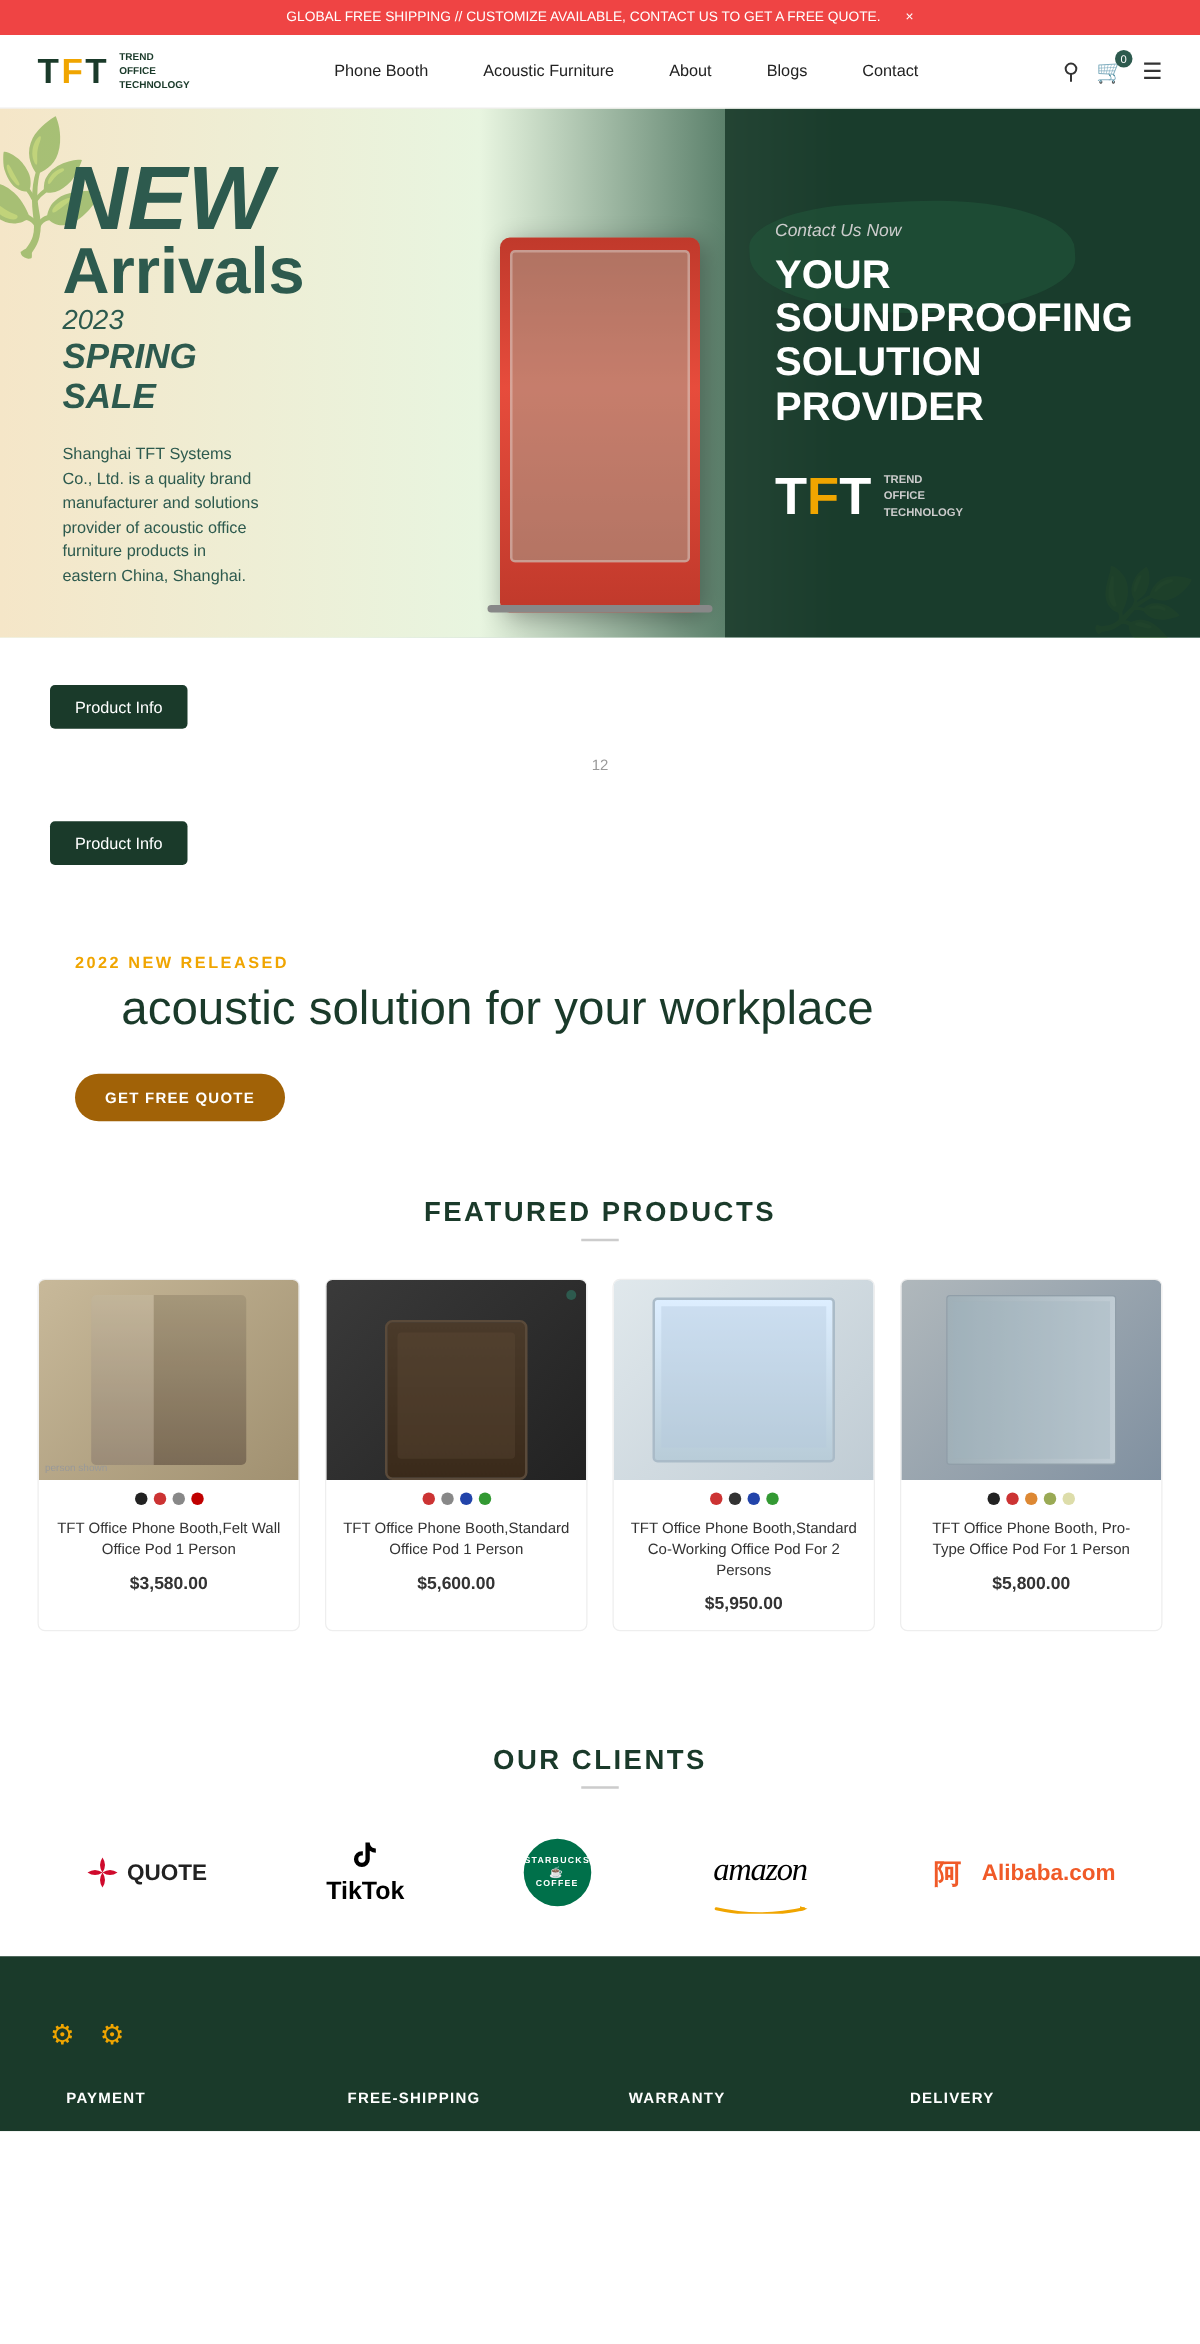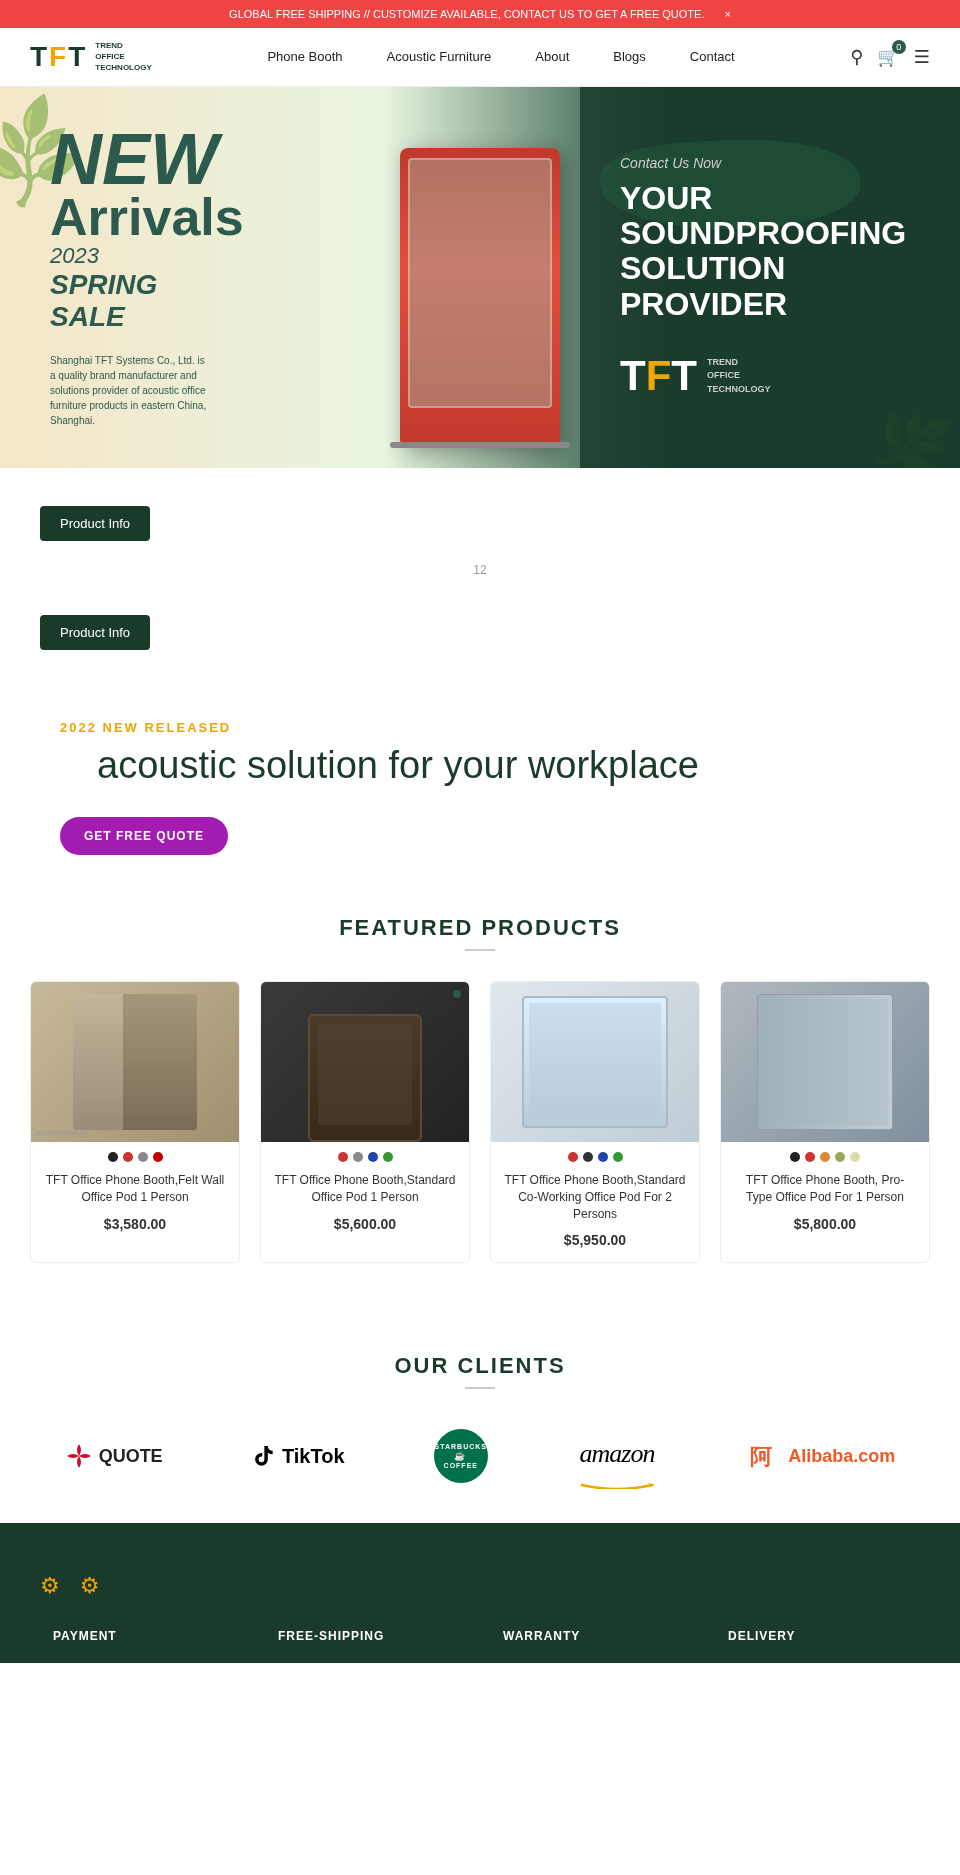--- a/index.html
+++ b/index.html
@@ -119,21 +119,21 @@
       font-style: italic;
       font-weight: 700;
     }
     .hero-sale {
       font-size: 28px;
       color: #2d5a4e;
       font-style: italic;
       font-weight: 700;
     }
     .hero-desc {
-      font-size: 10px;
+      font-size: 13px;
       color: #2d5a4e;
       max-width: 160px;
       margin-top: 20px;
       line-height: 1.5;
     }
     .hero-center {
       position: relative;
       z-index: 2;
       display: flex;
       align-items: flex-end;
@@ -252,21 +252,21 @@
     }
     .tagline-main {
       font-size: 38px;
       font-weight: 400;
       color: #1a3a2a;
       line-height: 1.2;
       margin-top: 8px;
       margin-left: 37px;
     }
     .get-quote-btn {
-      background: #a21caf;
+      background: #a16207;
       color: #fff;
       border: none;
       padding: 12px 24px;
       font-size: 12px;
       font-weight: 700;
       border-radius: 20px;
       cursor: pointer;
       margin-top: 28px;
       letter-spacing: 1px;
       text-transform: uppercase;
@@ -374,21 +374,21 @@
       gap: 20px;
     }
     .client-logo {
       font-size: 22px;
       font-weight: 700;
       color: #333;
       display: flex;
       align-items: center;
       gap: 6px;
     }
-    .tiktok-logo { color: #000; }
+    .tiktok-logo { color: #000; flex-direction: column; }
     .alibaba-logo { color: #f05a28; font-size: 20px; }
     .starbucks-circle {
       width: 54px;
       height: 54px;
       border-radius: 50%;
       background: #00704a;
       display: flex;
       align-items: center;
       justify-content: center;
       color: #fff;

